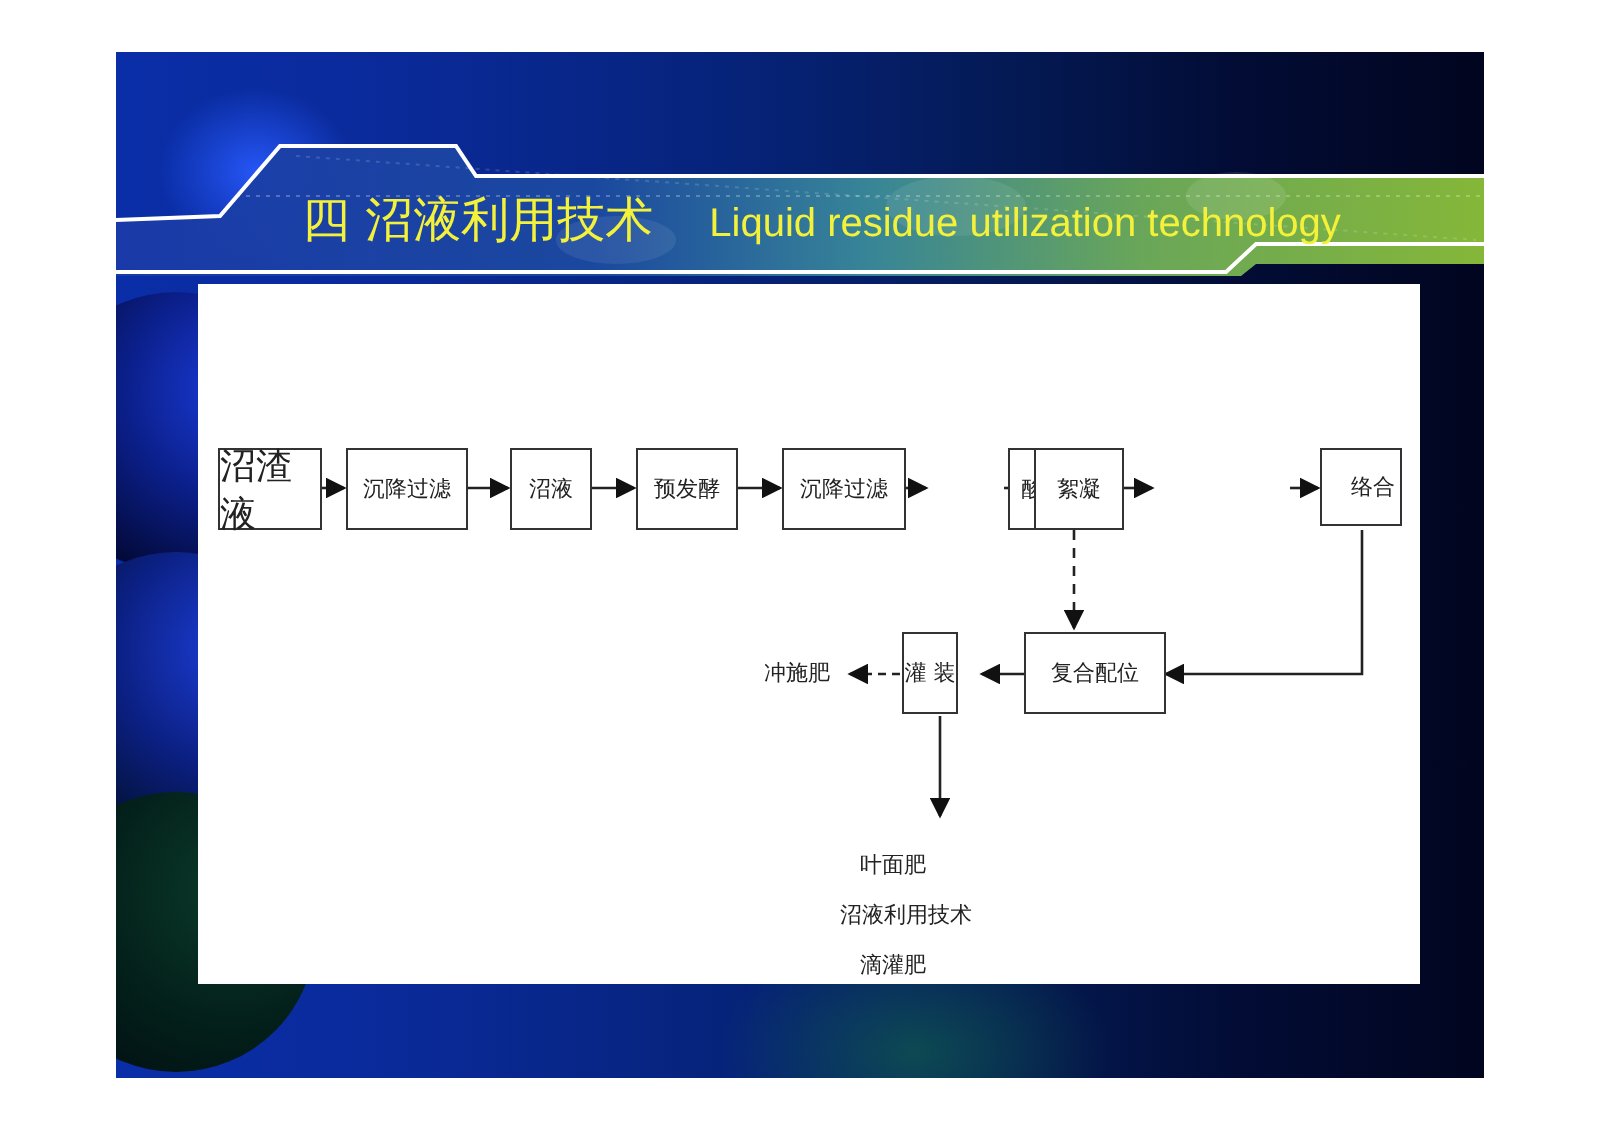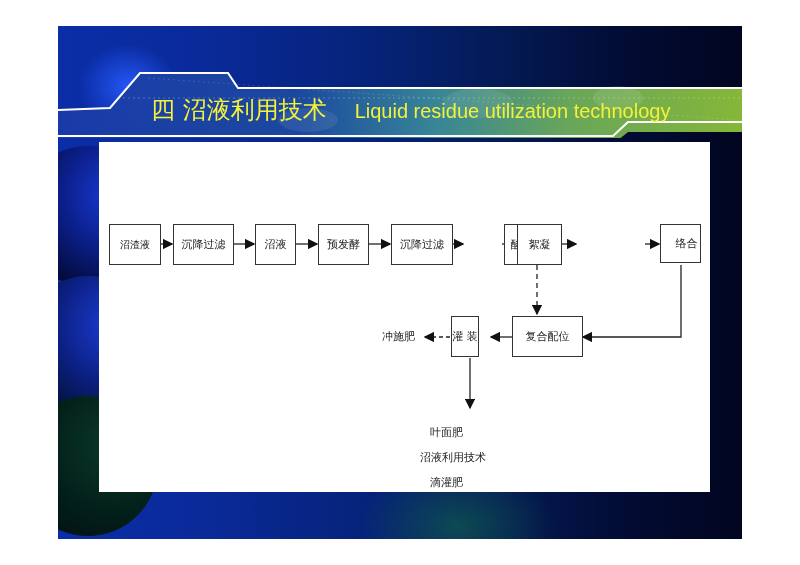--- a/index.html
+++ b/index.html
@@ -18,21 +18,21 @@
 
   .header-band { position:absolute; left:0; top:22px; width:684px; height:90px; }
   .header-band svg { position:absolute; left:0; top:0; }
   .title { position:absolute; left:93px; top:46px; white-space:nowrap; color:#f4f13a; font-size:22px; letter-spacing:0px; }
   .title .cn { font-size:24px; }
   .title .en { font-family:"Liberation Sans", sans-serif; font-size:20px; margin-left:28px; }
 
   .panel { position:absolute; left:41px; top:116px; width:611px; height:350px; background:#ffffff; }
   .box { position:absolute; border:1px solid #333; background:#fff; box-sizing:border-box; display:flex; align-items:center; justify-content:center;
     font-size:11px; color:#222; }
-  .box.serif { font-family:"DejaVu Serif", serif; font-size:10px; }
+  .box.serif { font-family:"DejaVu Serif", serif; font-size:18px; }
   .lbl { position:absolute; font-size:11px; color:#222; white-space:nowrap; }
   svg.lines { position:absolute; left:0; top:0; }
 </style>
 </head>
 <body>
 
 <div class="slide">
   <div class="orb o1"></div>
   <div class="orb o2"></div>
   <div class="orb o3"></div>

